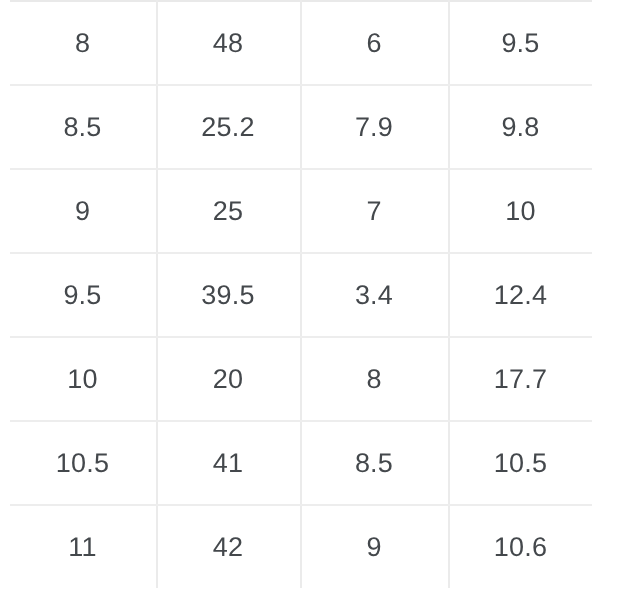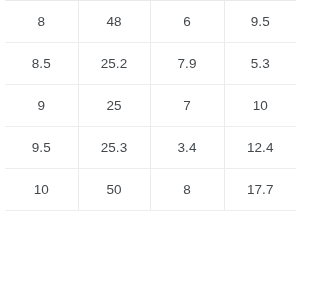--- a/index.html
+++ b/index.html
@@ -67,35 +67,47 @@
       <tr>
         <td>8</td>
         <td>48</td>
         <td>6</td>
         <td class="last-col">9.5</td>
       </tr>
       <tr>
         <td>8.5</td>
         <td>25.2</td>
         <td>7.9</td>
-        <td class="last-col">5.3</td>
+        <td class="last-col">9.8</td>
       </tr>
       <tr>
         <td>9</td>
         <td>25</td>
         <td>7</td>
         <td class="last-col">10</td>
       </tr>
       <tr>
         <td>9.5</td>
-        <td>25.3</td>
+        <td>39.5</td>
         <td>3.4</td>
         <td class="last-col">12.4</td>
       </tr>
       <tr>
         <td>10</td>
-        <td>50</td>
+        <td>20</td>
         <td>8</td>
         <td class="last-col">17.7</td>
+      </tr>
+      <tr>
+        <td>10.5</td>
+        <td>41</td>
+        <td>8.5</td>
+        <td class="last-col">10.5</td>
+      </tr>
+      <tr class="last-row">
+        <td>11</td>
+        <td>42</td>
+        <td>9</td>
+        <td class="last-col">10.6</td>
       </tr>
     </tbody>
   </table>
 </div>
 
 </body></html>

